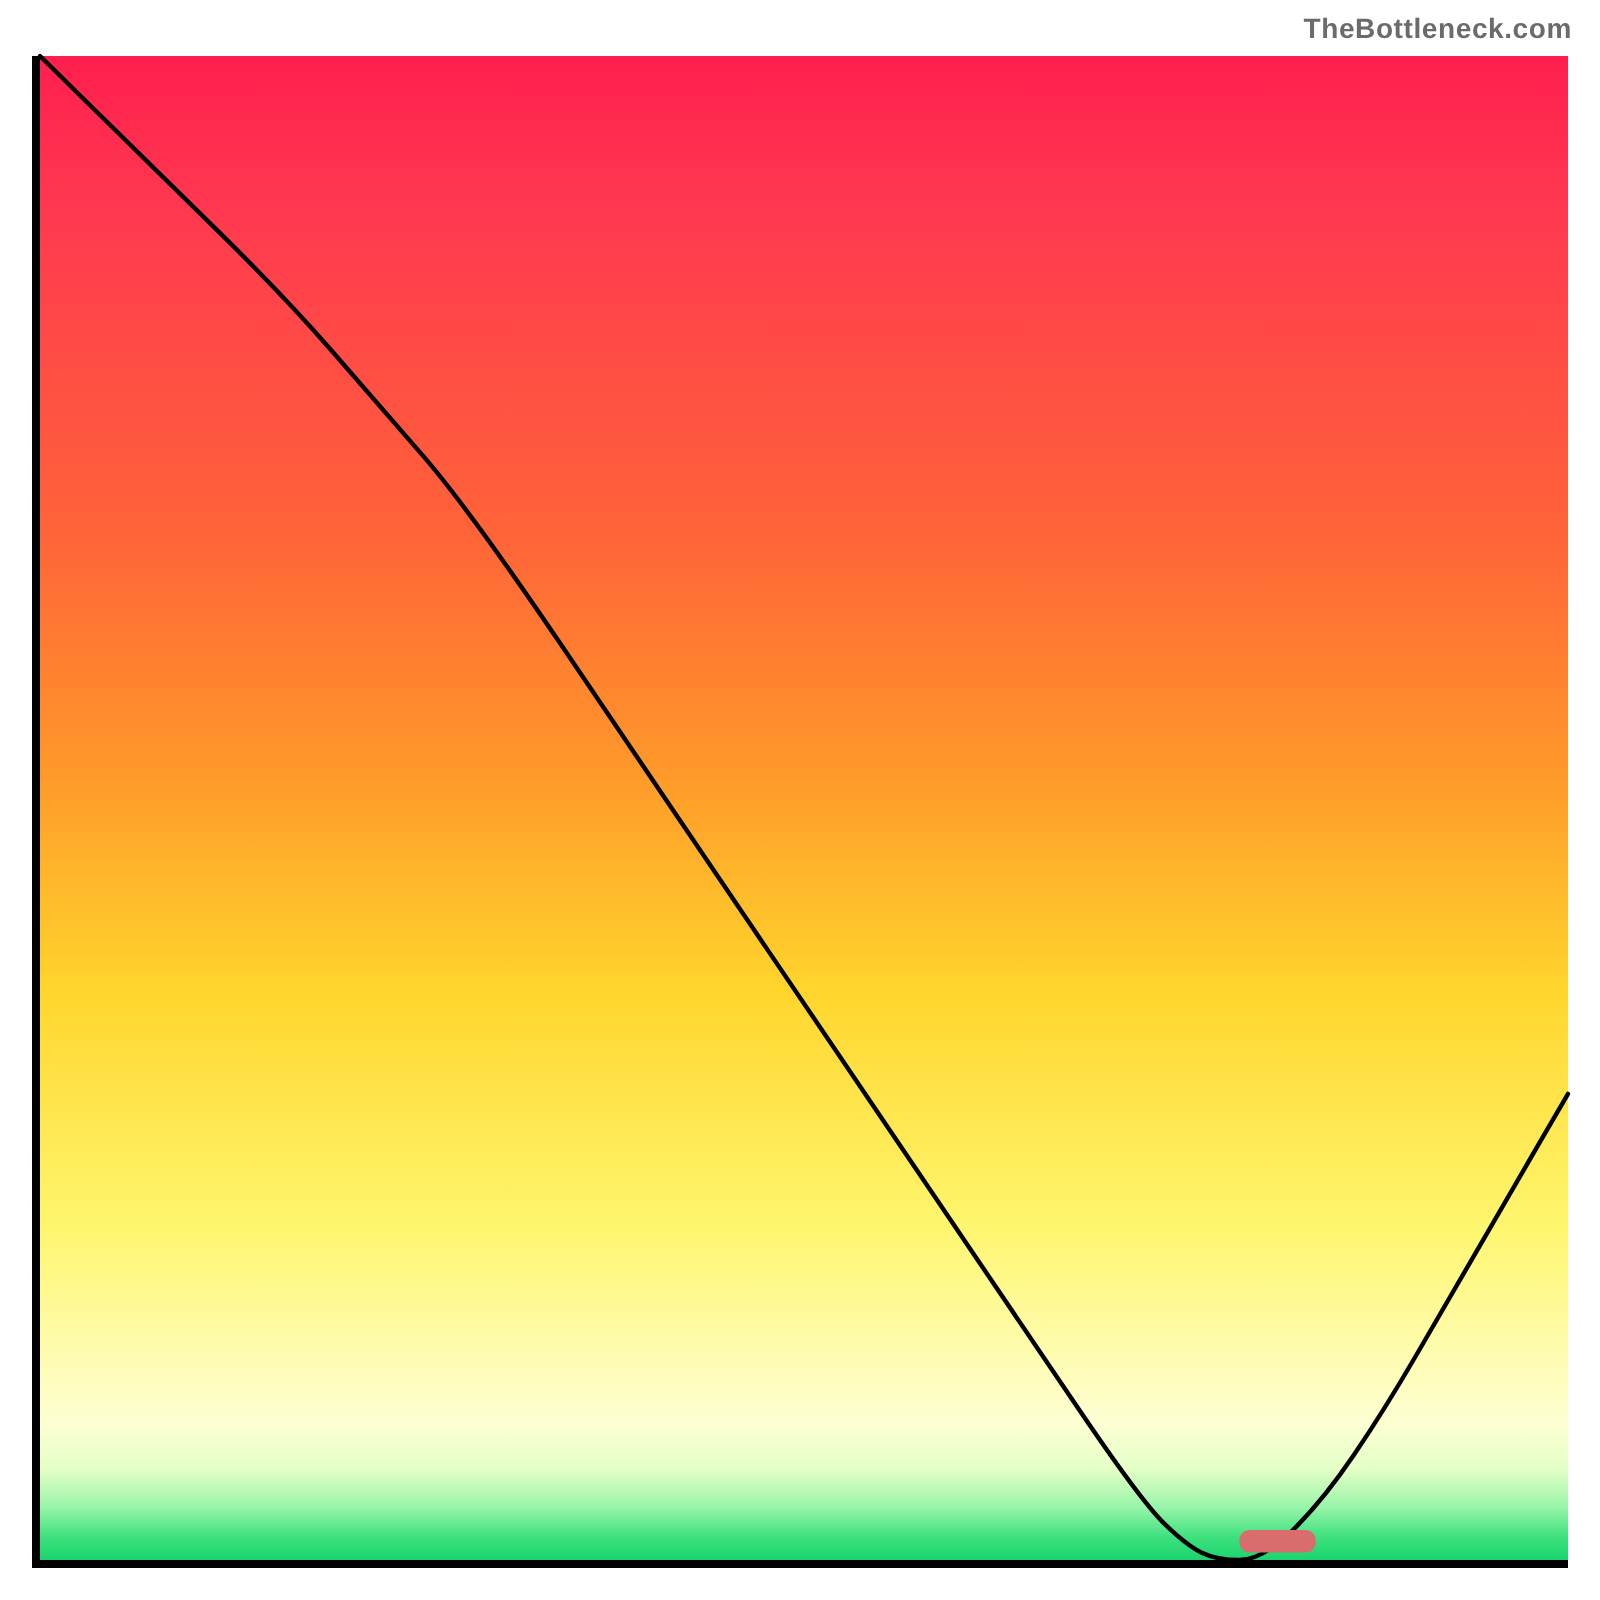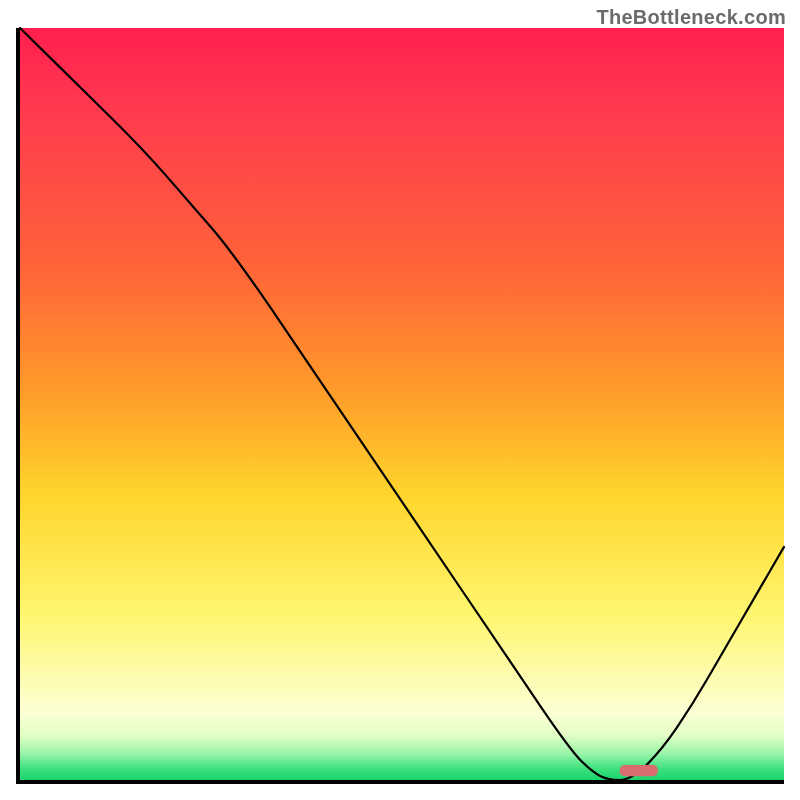--- a/index.html
+++ b/index.html
@@ -13,21 +13,21 @@
   .container {
     position: relative;
     width: 800px;
     height: 800px;
   }
   .watermark {
     position: absolute;
     top: 6px;
     right: 14px;
     font-family: Arial, Helvetica, sans-serif;
-    font-size: 20px;
+    font-size: 14px;
     font-weight: 600;
     color: #6b6b6b;
     letter-spacing: 0.3px;
     user-select: none;
   }
   .plot-area {
     position: absolute;
     left: 16px;
     top: 28px;
     width: 768px;

